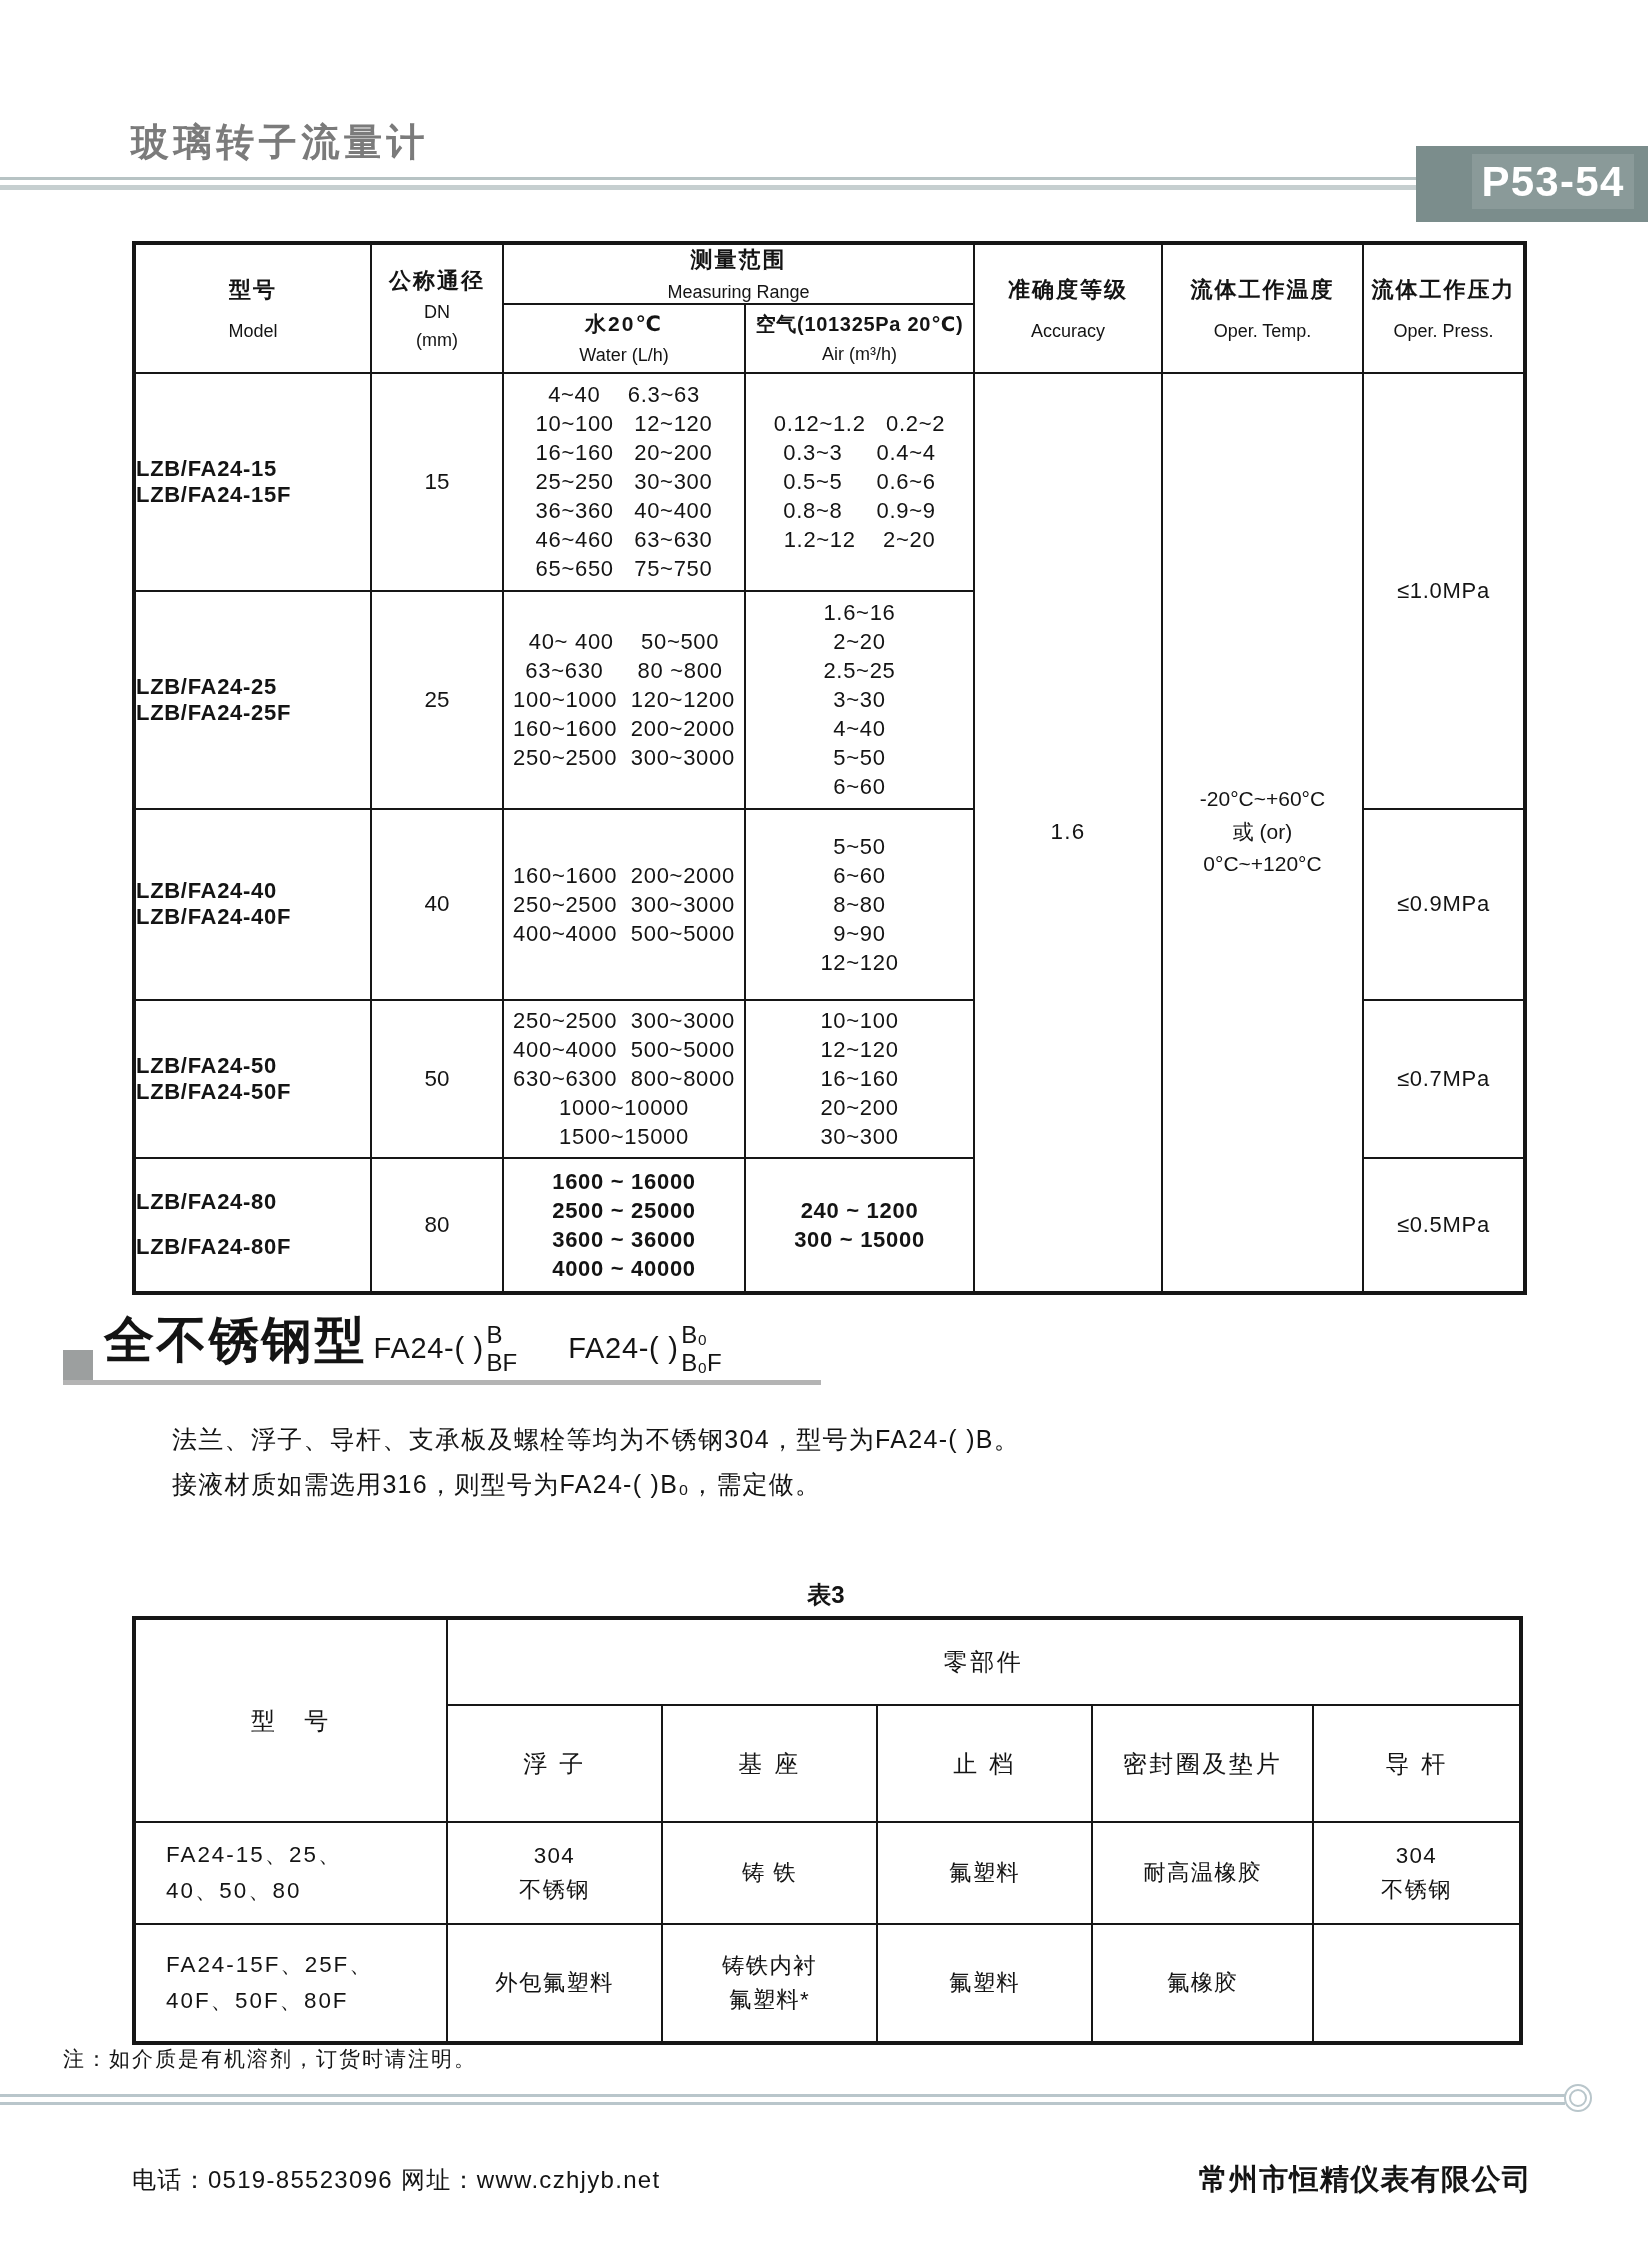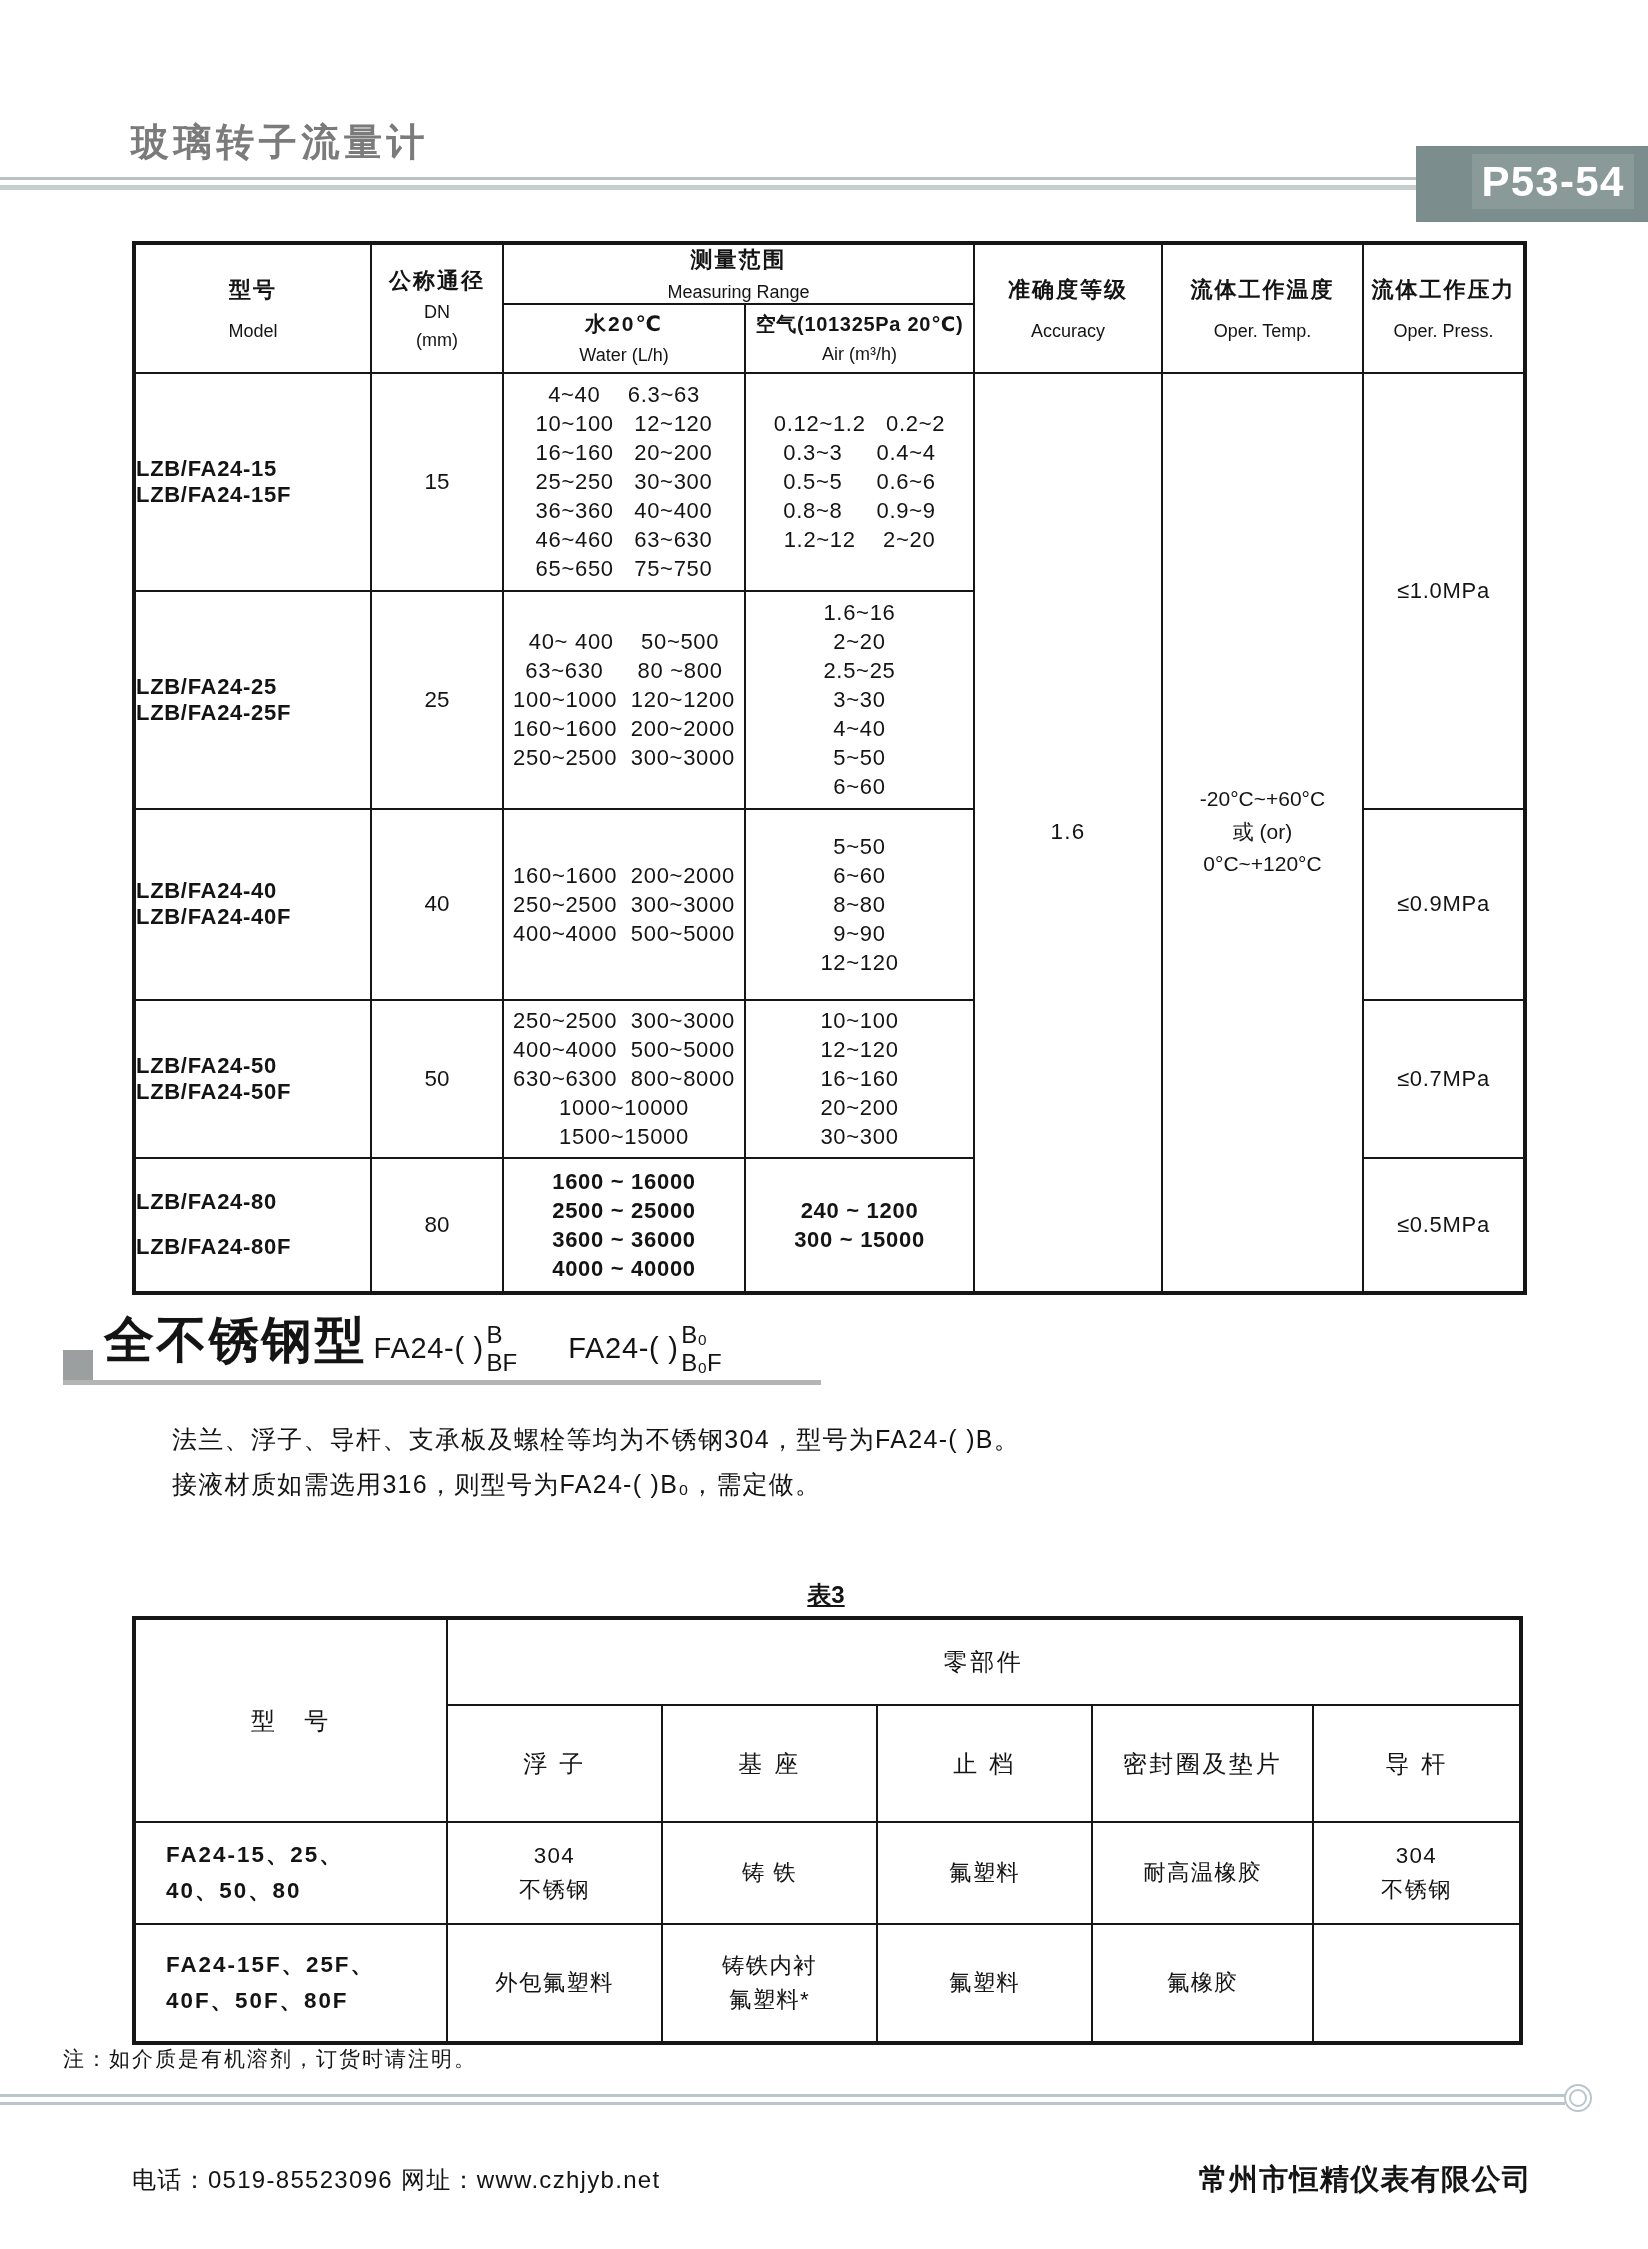--- a/index.html
+++ b/index.html
@@ -19,21 +19,21 @@
   
   table{border-collapse:collapse;table-layout:fixed;}
   .t1{position:absolute;left:132px;top:241px;width:1391px;}
   .t1 th,.t1 td{border:2px solid #161616;padding:0;vertical-align:middle;text-align:center;}
   .t1{border:4px solid #161616;}
   .t1 thead th{background:#ffffff;}
   .hz{font-size:22px;font-weight:bold;letter-spacing:2px;}
   .he{font-size:18px;font-weight:normal;letter-spacing:0;}
   .hstack{display:flex;flex-direction:column;align-items:center;justify-content:center;gap:16px;}
   .hstack2{display:flex;flex-direction:column;align-items:center;justify-content:center;gap:6.6px;}
-  .pre{white-space:pre;font-weight:bold;}
+  .pre{white-space:pre;}
   .num{font-size:22px;font-weight:500;letter-spacing:0.7px;line-height:1.32;}
   .modelcell{height:100%;display:flex;flex-direction:column;justify-content:space-evenly;align-items:flex-start;}
   .modelname{font-size:22px;font-weight:bold;letter-spacing:0.7px;}
   .dn{font-size:22.4px;font-weight:500;}
   .acc{font-size:22.4px;font-weight:500;letter-spacing:1.3px;}
   .temp{font-size:21px;font-weight:500;line-height:1.55;}
   .press{font-size:22px;font-weight:500;letter-spacing:0.7px;}
 
   
   .sec-bullet{position:absolute;left:63px;top:1350px;width:30px;height:30px;background:#9c9f9f;}
@@ -43,21 +43,21 @@
   .formula{display:inline-flex;align-items:center;margin-left:6.6px;margin-top:17px;}
   .f-prefix{font-size:29px;letter-spacing:0.7px;}
   .f-stack{display:inline-flex;flex-direction:column;align-items:flex-start;font-size:24px;
            line-height:1.15;margin-left:2.6px;}
   .formula + .formula{margin-left:51px;}
 
   .para{position:absolute;left:152px;top:1417px;font-size:25px;line-height:45px;letter-spacing:1.3px;margin-left:20px;}
 
   
   .t3caption{position:absolute;left:132px;top:1579px;width:1388px;text-align:center;
-             font-size:24px;font-weight:bold;text-decoration:underline;}
+             font-size:24px;font-weight:bold;}
   .t3{position:absolute;left:132px;top:1616px;width:1388px;border:4px solid #161616;}
   .t3 th,.t3 td{border:2px solid #161616;padding:0;vertical-align:middle;text-align:center;}
   .t3 .hdr{font-size:24px;font-weight:normal;letter-spacing:2.6px;}
   .t3 .cell{font-size:22.4px;font-weight:normal;letter-spacing:1.3px;line-height:1.5;}
   .t3 .mdl{text-align:left;padding-left:30px;font-size:22.4px;letter-spacing:2px;line-height:1.6;}
 
   .note{position:absolute;left:63px;top:2045px;font-size:21px;letter-spacing:2px;}
 
   
   .rule-f1{position:absolute;left:0;top:2094px;width:1565px;height:2.6px;background:#b9c6cb;}

